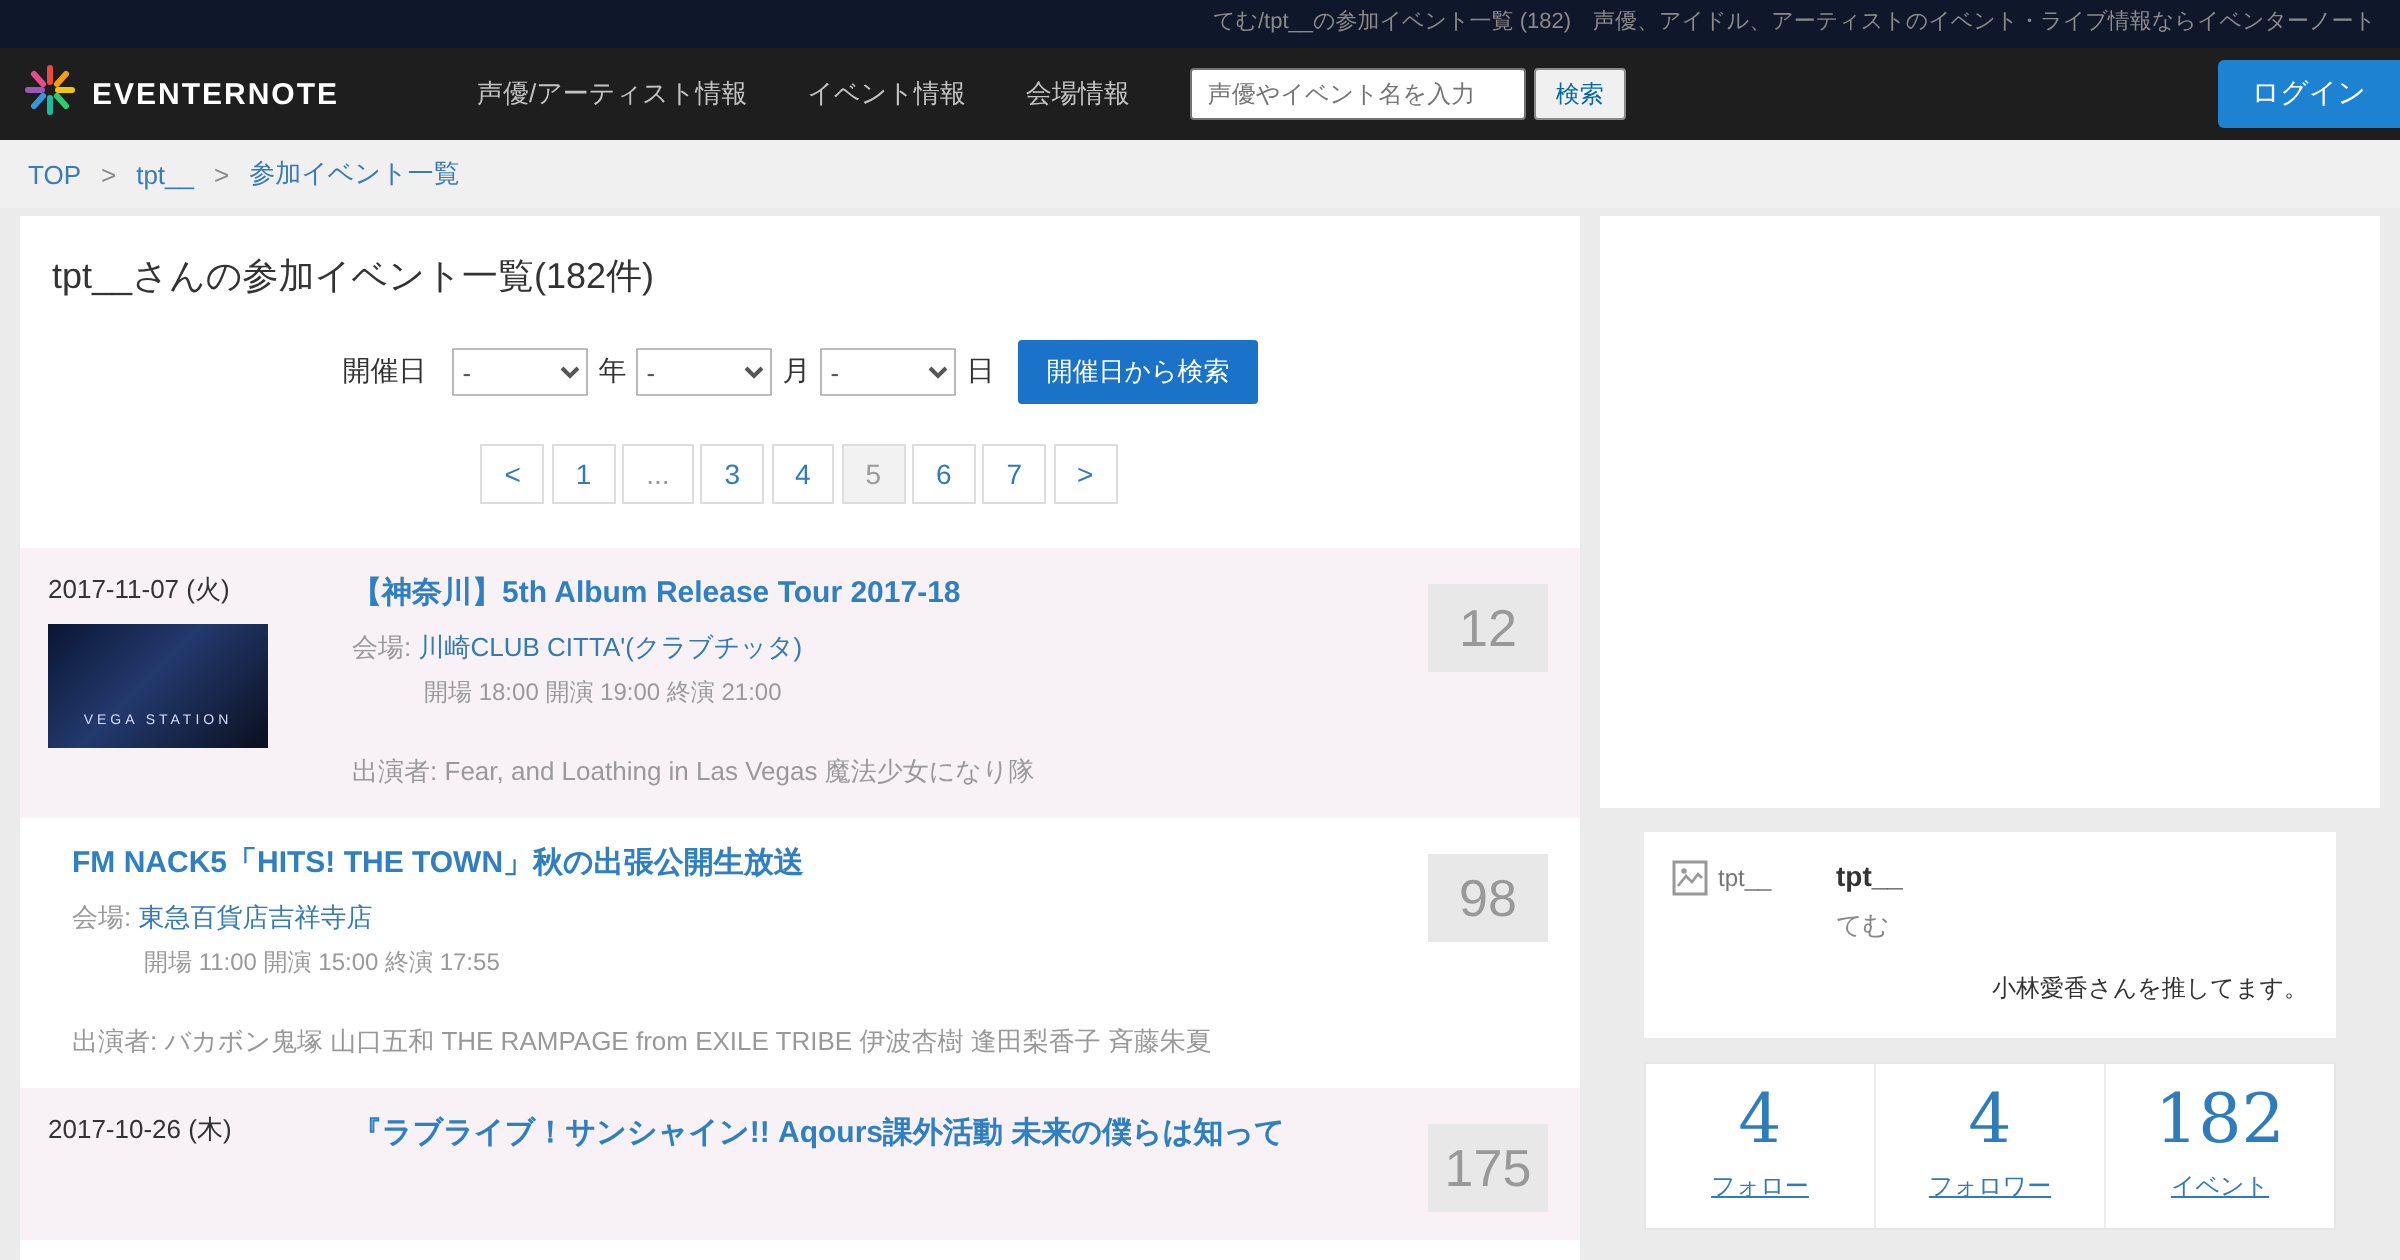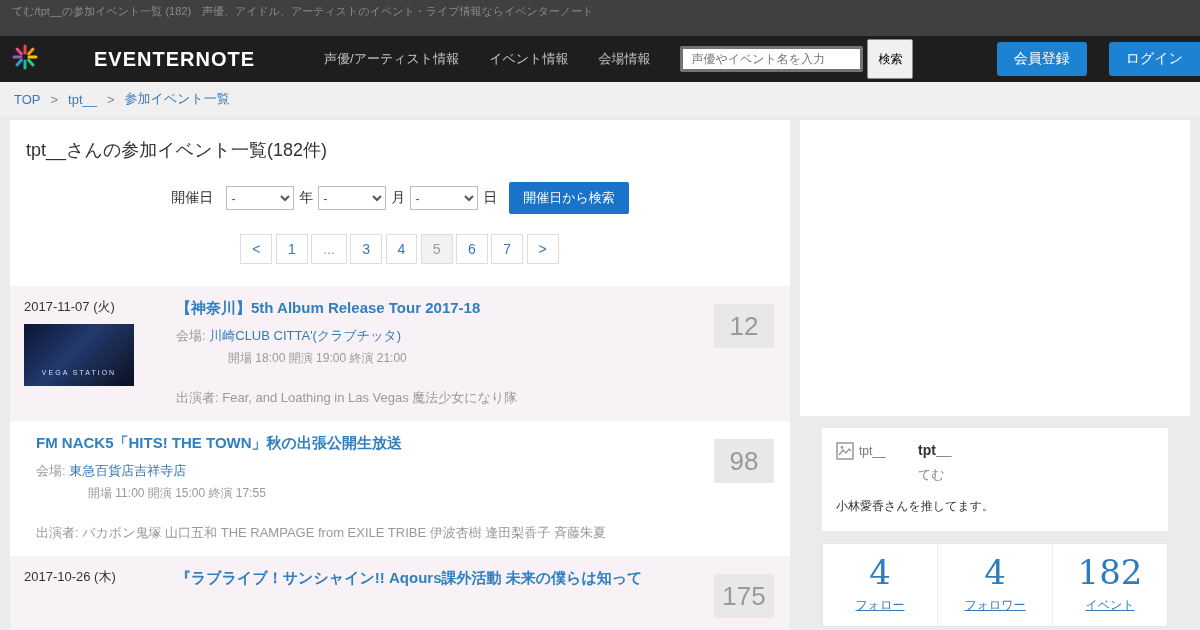--- a/index.html
+++ b/index.html
@@ -2,33 +2,33 @@
 <html><head>
 <meta charset="utf-8">
 <style>
   * { box-sizing: border-box; margin: 0; padding: 0; }
   html,body { width:1200px; height:630px; overflow:hidden; }
   body {
     font-family: "Liberation Sans", "DejaVu Sans", sans-serif;
     background:#ebebeb; color:#333;
   }
   
-  .topbar { height:36px; background:#404040; color:#8a8a8a; font-size:11px;
-            line-height:22px; padding:0 12px; white-space:nowrap; overflow:hidden; }
+  .topbar { height:24px; background:#0f172a; color:#8a8a8a; font-size:11px;
+            line-height:22px; padding:0 12px; white-space:nowrap; overflow:hidden;text-align:right; }
   
   .header { height:46px; background:#1e1e1e; display:flex; align-items:center; padding-left:12px; }
   .logo { display:flex; align-items:center; gap:8px; cursor:pointer; }
-  .logo-text { color:#fff; font-size:20px; font-weight:bold; letter-spacing:1px;margin-left:48px; }
+  .logo-text { color:#fff; font-size:15px; font-weight:bold; letter-spacing:1px; }
   .nav { display:flex; gap:30px; margin-left:69px; }
   .nav-item { color:#c2c2c2; font-size:13px; cursor:pointer; white-space:nowrap; }
   .search-box { display:flex; margin-left:30px; align-items:center; }
-  .search-input { width:183px; height:26px; border:3px solid #737373; padding:0 8px; font-size:12px;
+  .search-input { width:168px; height:26px; border:1px solid #737373; padding:0 8px; font-size:12px;
                   border-radius:2px; background:#fff; color:#404040; }
-  .search-btn { height:40px; margin-left:4px; background:#f0f0f0; border:1px solid #8a8a8a;
-                color:#000000; font-size:12px; padding:0 10px; border-radius:2px; cursor:pointer; }
+  .search-btn { height:26px; margin-left:4px; background:#f0f0f0; border:1px solid #8a8a8a;
+                color:#0369a1; font-size:12px; padding:0 10px; border-radius:2px; cursor:pointer; }
   .auth { margin-left:auto; display:flex; gap:22px; }
   .btn-blue { background:#1e82d2; color:#fff; font-size:14px; padding:8px 17px;
               border:none; border-radius:3px; cursor:pointer; white-space:nowrap; }
   .auth .btn-blue:last-child { border-radius:3px 0 0 3px; }
   
   .breadcrumb { height:34px; background:#f0f0f0; display:flex; align-items:center;
                 padding:16px 14px; font-size:13px; gap:10px; }
   .crumb { color:#3a7ab8; cursor:pointer; }
   .crumb-sep { color:#888; }
   
@@ -57,35 +57,35 @@
   .event-date { font-size:13px; color:#333; }
   .event-date.linkish { color:#337ab7; cursor:pointer; }
   .thumb { width:110px; height:62px; margin-top:8px; background:#000; position:relative; cursor:pointer; }
   .thumb.vega { background:linear-gradient(135deg,#0b1533 0%,#233a6e 45%,#0a0f1f 100%); }
   .thumb-label { position:absolute; bottom:10px; left:0; width:100%; text-align:center;
                  color:#d6defa; font-size:7px; letter-spacing:2px; }
   .event-main { flex:1; padding:0 12px; min-width:0; }
   .event-title { font-size:15px; font-weight:bold; color:#2f7fc1; margin:1px 0 9px; cursor:pointer; }
   .meta-line { font-size:13px; color:#999; margin:3px 0; }
   .meta-line .link { color:#337ab7; cursor:pointer; }
-  .time-line { font-size:12px; color:#999; margin:5px 16px 0;padding-left:36px; }
+  .time-line { font-size:12px; color:#999; margin:5px 0 0;padding-left:36px; }
   .performers-line { font-size:13px; color:#999; margin-top:22px; }
   .event-count { width:60px; height:44px; flex-shrink:0; background:#e8e8e8; color:#999;
                  font-size:26px; display:flex; align-items:center; justify-content:center;
                  margin:6px 8px 0 0; }
   
   .sidebar { flex:1; min-height:530px; }
   .ad-box { background:#fff; height:296px; }
   .profile-card { background:#fff; margin:12px 22px 0; padding:14px 14px 16px; }
   .profile-top { display:flex; align-items:flex-start; }
   .broken-img { display:flex; align-items:center; gap:5px; color:#777; font-size:12px; width:72px; }
   .profile-names { margin-left:10px; }
   .profile-name { font-size:14px; font-weight:bold; color:#333; }
   .profile-nick { font-size:13px; color:#888; margin-top:8px; }
-  .profile-bio { font-size:12px; color:#333; margin-top:14px; }
+  .profile-bio { font-size:12px; color:#333; margin-top:14px;text-align:right; }
   .stats-card { background:#fff; margin:12px 22px 0; display:flex; border:1px solid #e6e6e6; }
   .stat { flex:1; text-align:center; padding:8px 0 12px; border-left:1px solid #ededed; cursor:default; }
   .stat:first-child { border-left:none; }
   .stat-value { font-family:"DejaVu Serif", serif; font-size:34px; color:#2e7cba; line-height:1.2; }
   .stat-label { font-size:12px; color:#337ab7; text-decoration:underline; margin-top:4px; cursor:pointer; }
 </style>
 </head>
 <body>
 
 <div class="topbar">てむ/tpt__の参加イベント一覧 (182)　声優、アイドル、アーティストのイベント・ライブ情報ならイベンターノート</div>
@@ -111,21 +111,20 @@
   <div class="nav">
     <span class="nav-item">声優/アーティスト情報</span>
     <span class="nav-item">イベント情報</span>
     <span class="nav-item">会場情報</span>
   </div>
   <div class="search-box">
     <input class="search-input" placeholder="声優やイベント名を入力" style="">
     <button class="search-btn">検索</button>
   </div>
   <div class="auth">
-    <button class="btn-blue">会員登録</button>
     <button class="btn-blue">ログイン</button>
   </div>
 </div>
 
 <div class="breadcrumb">
   <span class="crumb">TOP</span>
   <span class="crumb-sep">&gt;</span>
   <span class="crumb">tpt__</span>
   <span class="crumb-sep">&gt;</span>
   <span class="crumb">参加イベント一覧</span>

